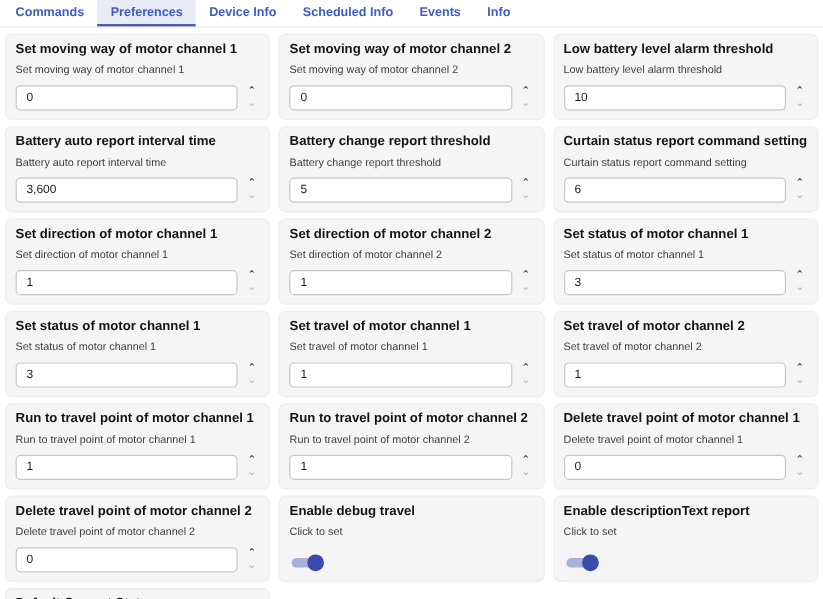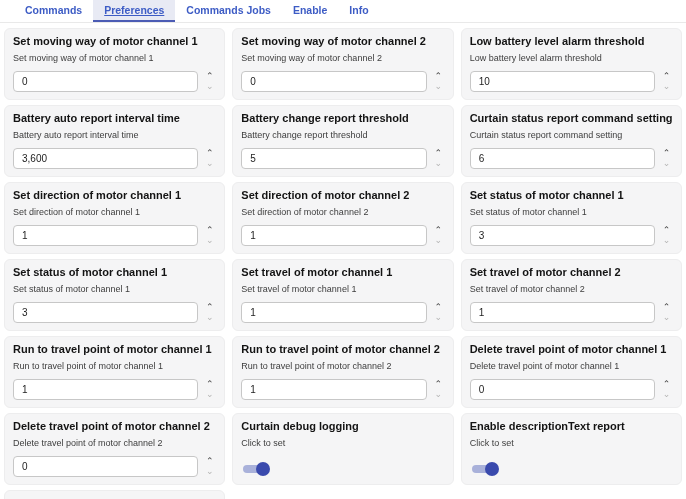--- a/index.html
+++ b/index.html
@@ -9,38 +9,37 @@
     font-family: "Liberation Sans", sans-serif;
     -webkit-font-smoothing: antialiased;
   }
 
   
   .tabbar {
     display: flex;
     align-items: stretch;
     height: 23px;
     border-bottom: 1px solid #e9e9e9;
-    padding-left: 14px;
+    padding-left: 2px;
     background: #ffffff;
   }
   .tab {
     display: flex;
     align-items: center;
     padding: 0 11px;
     font-size: 10.5px;
     font-weight: bold;
     color: #3d5cc5;
     cursor: pointer;
     border-bottom: 2px solid transparent;
     white-space: nowrap;
   }
   .tab.active {
     background: #e8eaf4;
     border-bottom: 2px solid #4c5cb4;
-    text-decoration: underline;
   }
 
   
   .grid {
     display: grid;
     grid-template-columns: repeat(3, 1fr);
     gap: 5px 7px;
     margin: 5px 4px 4px 4px;
   }
   .card {
@@ -131,28 +130,31 @@
 
 <div class="tabbar">
   <div class="tab">
     <span class="tab-label">Commands</span>
   </div>
 
   <div class="tab active">
     <span class="tab-label">Preferences</span>
   </div>
 
-
-
   <div class="tab">
-    <span class="tab-label">Commands Jobs</span>
-  </div>
+    <span class="tab-label">Device Info</span>
+  </div>
+
 
   <div class="tab">
-    <span class="tab-label">Enable</span>
+    <span class="tab-label">Scheduled Info</span>
+  </div>
+
+  <div class="tab">
+    <span class="tab-label">Events</span>
   </div>
 
   <div class="tab">
     <span class="tab-label">Info</span>
   </div>
 </div>
 
 <div class="grid">
   <div class="card">
     <div class="card-title">Set moving way of motor channel 1</div>
@@ -436,21 +438,21 @@
         </button>
         <button class="step-btn step-down">
           <span>⌄</span>
         </button>
       </div>
     </div>
 
   </div>
 
   <div class="card">
-    <div class="card-title">Curtain debug logging</div>
+    <div class="card-title">Enable debug travel</div>
     <div class="card-subtitle">Click to set</div>
 
     <div class="toggle">
       <div class="toggle-track"></div>
       <div class="toggle-thumb"></div>
     </div>
 
   </div>
 
   <div class="card">

